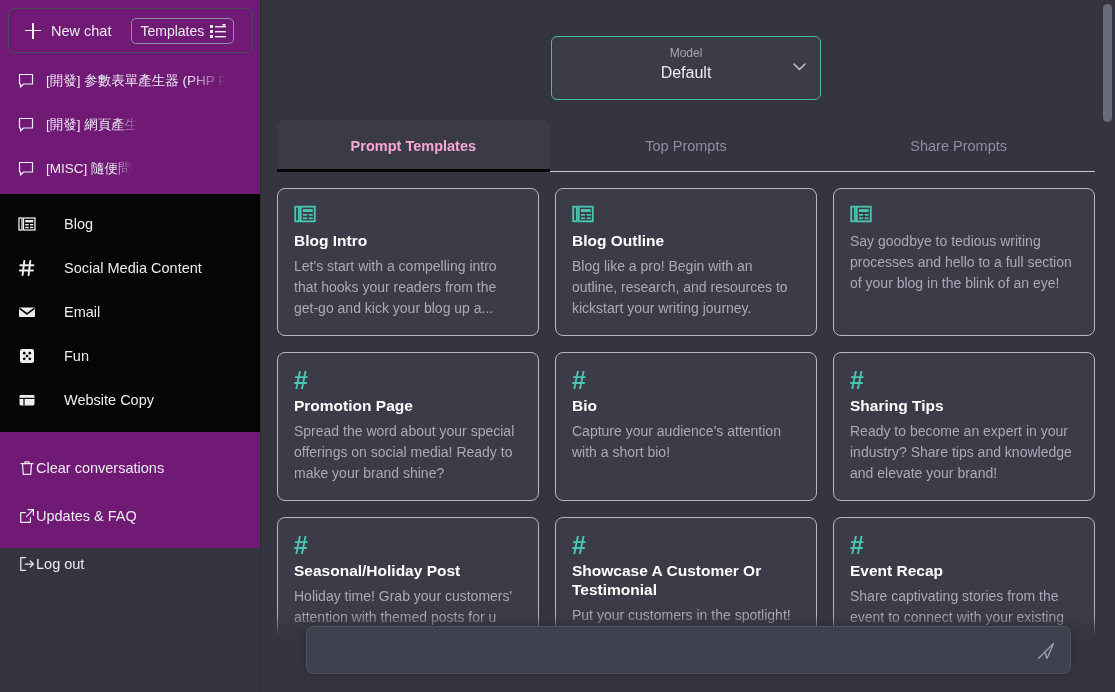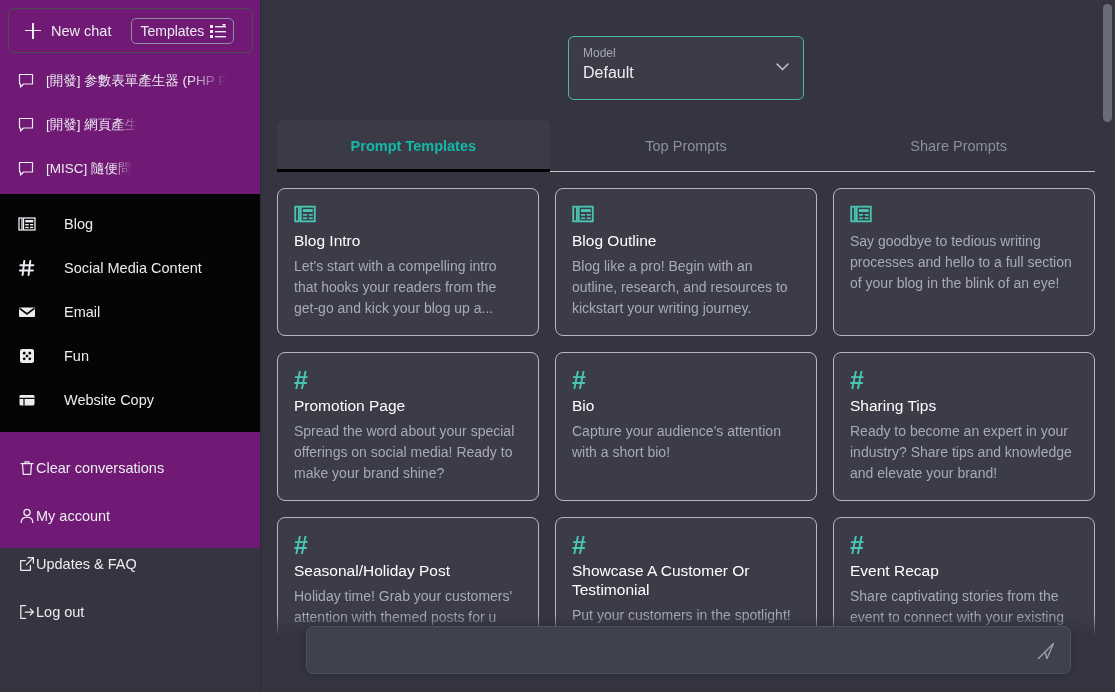--- a/index.html
+++ b/index.html
@@ -99,26 +99,27 @@
   .main {
     flex: 1 1 auto; height: 692px;
     background: #343541;
     position: relative;
     overflow: hidden;
   }
   .main-inner { padding: 0 20px 0 16px; height: 692px; }
 
   .model-wrap { display: flex; justify-content: center; padding-top: 36px; }
   .model-select {
-    width: 236px; height: 64px;
+    width: 270px; height: 64px;
     border: 1px solid #4dbb9b;
     border-radius: 6px;
     background: #3b3c48;
     padding: 9px 14px 0 14px;
     position: relative;
+    text-align: center;
   }
   .model-label { font-size: 12px; color: #a7a7b4; line-height: 15px; }
   .model-value { font-size: 16px; color: #ececf1; margin-top: 3px; }
   .chev {
     position: absolute; right: 14px; top: 26px;
     width: 13px; height: 8px;
   }
 
   .tabs {
     display: flex;
@@ -126,21 +127,21 @@
     border-bottom: 1px solid #c5c5d2;
     position: relative;
   }
   .tab {
     flex: 1 1 0; text-align: center;
     font-size: 14.5px; padding: 18px 0 15px 0;
     color: #8e8ea0;
     white-space: nowrap;
   }
   .tab.active {
-    color: #14b8a6; font-weight: 600;
+    color: #f9a8d4; font-weight: 600;
     background: #3a3b46;
     border-bottom: 3px solid #000;
     border-top-left-radius: 6px; border-top-right-radius: 6px;
     margin-bottom: -1px;
   }
 
   .cards {
     display: grid;
     grid-template-columns: repeat(3, 1fr);
     gap: 16px 16px;
@@ -149,21 +150,21 @@
   }
   .card {
     background: #3b3c48;
     border: 1px solid #b7b7c4;
     border-radius: 8px;
     padding: 14px 16px 16px 16px;
     min-height: 147px;
   }
   .card-ico { display: block; margin-bottom: 6px; }
   .card-title {
-    color: #ffffff; font-size: 15.5px; font-weight: 400;
+    color: #ffffff; font-size: 15.5px; font-weight: 700;
     line-height: 19px; margin-bottom: 6px;
   }
   .card-desc {
     color: #a9a9b8; font-size: 14px; line-height: 21px;
   }
   .hash {
     color: #49c5b1; font-size: 25px; font-weight: 700;
     line-height: 26px; margin-bottom: 3px; display: block;
     font-family: "Liberation Sans", sans-serif;
   }
@@ -311,27 +312,20 @@
 
     <div class="sidebar-bottom">
       <div class="bottom-item">
         <svg class="bot-ico" viewBox="0 0 18 18">
           <path d="M3 4.6 H15 M7 4.6 V2.8 H11 V4.6 M4.5 4.6 L5.3 15.4 H12.7 L13.5 4.6" fill="none" stroke="#ececf1" stroke-width="1.25" stroke-linecap="round" stroke-linejoin="round"></path>
         </svg>
         <span>Clear conversations</span>
       </div>
       <div class="bottom-item">
         <svg class="bot-ico" viewBox="0 0 18 18">
-          <circle cx="9" cy="5.4" r="3.1" fill="none" stroke="#ececf1" stroke-width="1.25"></circle>
-          <path d="M3.2 15.6 C3.2 11.8 5.9 10 9 10 C12.1 10 14.8 11.8 14.8 15.6" fill="none" stroke="#ececf1" stroke-width="1.25" stroke-linecap="round"></path>
-        </svg>
-        <span>My account</span>
-      </div>
-      <div class="bottom-item">
-        <svg class="bot-ico" viewBox="0 0 18 18">
           <path d="M10 2.6 H15.4 V8" fill="none" stroke="#ececf1" stroke-width="1.25" stroke-linecap="round"></path>
           <line x1="15.4" y1="2.6" x2="8.4" y2="9.6" stroke="#ececf1" stroke-width="1.25" stroke-linecap="round"></line>
           <path d="M12.4 10.6 V15.3 H2.7 V5.6 H7.4" fill="none" stroke="#ececf1" stroke-width="1.25" stroke-linecap="round" stroke-linejoin="round"></path>
         </svg>
         <span>Updates &amp; FAQ</span>
       </div>
       <div class="bottom-item">
         <svg class="bot-ico" viewBox="0 0 18 18">
           <path d="M7.6 2.6 H2.8 V15.4 H7.6" fill="none" stroke="#ececf1" stroke-width="1.25" stroke-linecap="round" stroke-linejoin="round"></path>
           <line x1="7.2" y1="9" x2="15.2" y2="9" stroke="#ececf1" stroke-width="1.25" stroke-linecap="round"></line>

